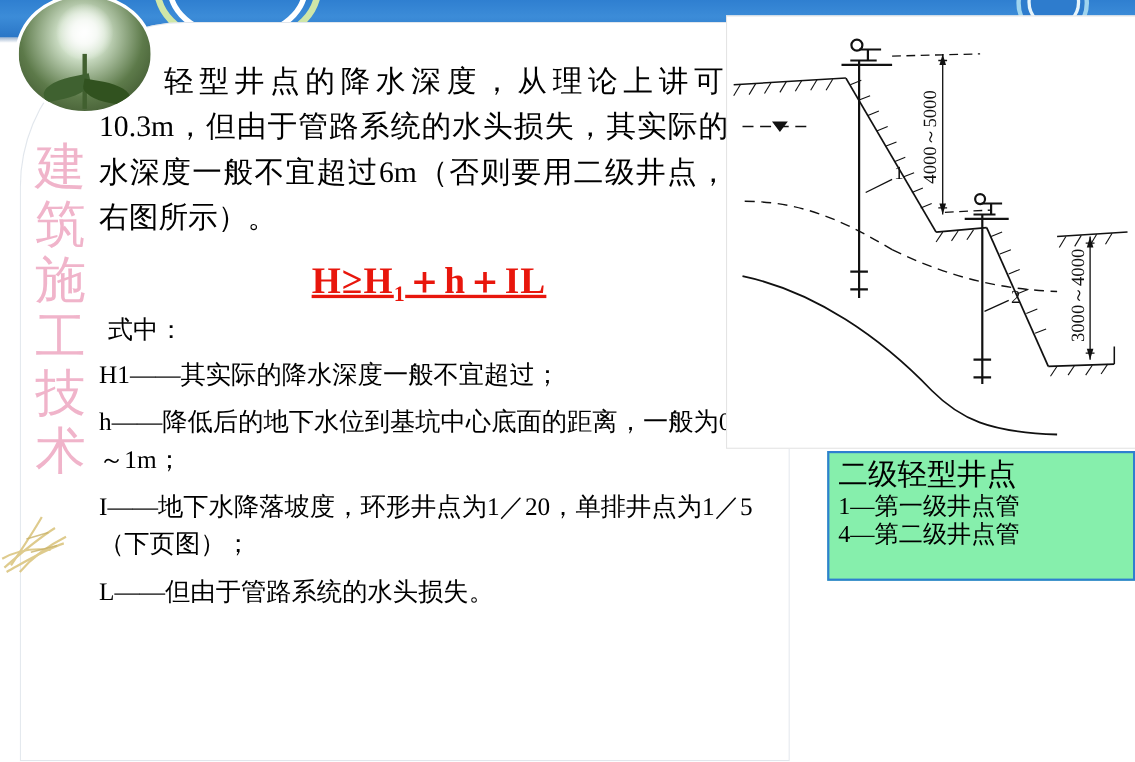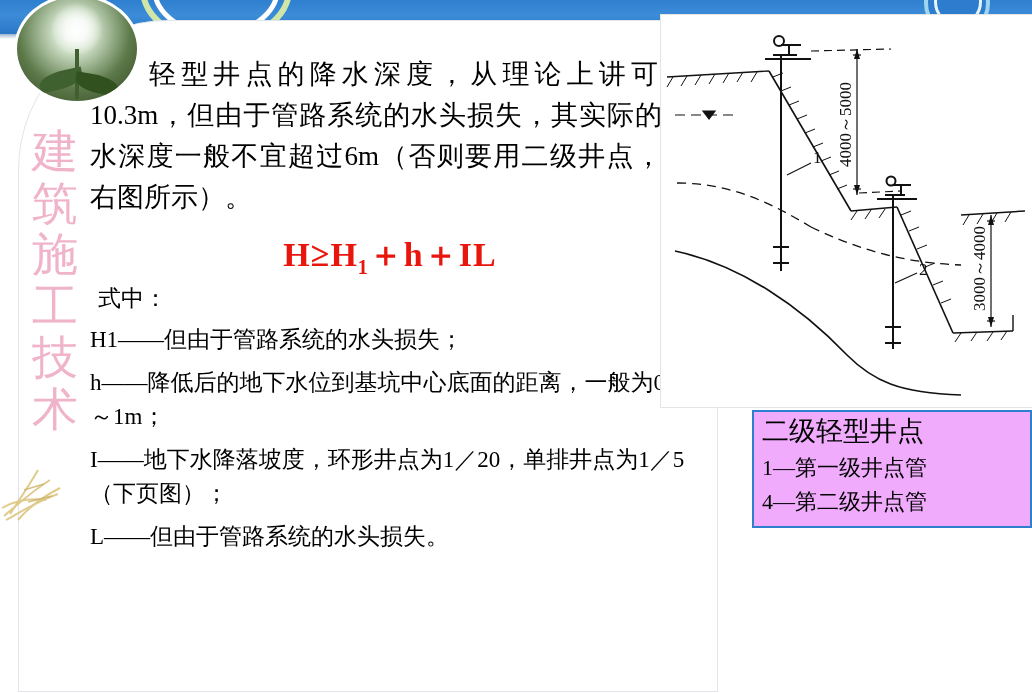--- a/index.html
+++ b/index.html
@@ -90,47 +90,48 @@
   }
   .para{
     font-size:27px;line-height:1.52;color:#000;margin-top:10px;
     text-align:justify;
   }
   .para .indent{display:inline-block;width:54px;}
   .formula{
     color:#e8160c;font-size:34px;font-weight:bold;text-align:center;
     margin:14px 0 4px 0;letter-spacing:1px;
     font-family:"Liberation Serif","DejaVu Serif",serif;
+    text-decoration:underline;
   }
   .formula sub{font-size:20px;}
   .shizhong{font-size:23px;margin:2px 0 4px 8px;}
   .deflist{margin-top:4px;}
   .def{
     font-size:23px;line-height:1.48;color:#000;margin-top:9px;
   }
 
   
   .figure-box{
     position:absolute;left:660px;top:14px;width:372px;height:392px;
     background:#ffffff;border:1px solid #e4e4e4;
     overflow:hidden;
   }
   .figure-box svg{display:block;}
 
   
   .caption-box{
     position:absolute;left:752px;top:410px;width:280px;height:118px;
-    background:#f0abfc;border:2px solid #2f7fd0;
+    background:#86efac;border:2px solid #2f7fd0;
     padding:4px 8px;box-sizing:border-box;
   }
   .caption-title{
     font-size:27px;color:#000;line-height:1.15;
   }
   .caption-line{
-    font-size:22px;color:#000;line-height:1.2;margin-top:8px;
+    font-size:22px;color:#000;line-height:1.2;margin-top:0;
   }
 </style>
 </head>
 <body>
 
 <div class="top-band">
   <div class="band-arc"></div>
   <div class="band-arc2"></div>
   <div class="band-circle-right"></div>
   <div class="band-circle-right2"></div>
@@ -175,21 +176,21 @@
     <span class="indent"></span><span>轻型井点的降水深度，从理论上讲可达10.3m，但由于管路系统的水头损失，其实际的降水深度一般不宜超过6m（否则要用二级井点，如右图所示）。</span>
   </div>
 
   <div class="formula">
     <span>H≥H</span><sub>1</sub><span>＋h＋IL</span>
   </div>
 
   <div class="shizhong">式中：</div>
 
   <div class="deflist">
-    <div class="def">H1——但由于管路系统的水头损失；</div>
+    <div class="def">H1——其实际的降水深度一般不宜超过；</div>
     <div class="def">h——降低后的地下水位到基坑中心底面的距离，一般为0.5～1m；</div>
     <div class="def">I——地下水降落坡度，环形井点为1／20，单排井点为1／5（下页图）；</div>
     <div class="def">L——但由于管路系统的水头损失。</div>
   </div>
 </div>
 
 <div class="figure-box">
   <svg width="372" height="392" viewBox="0 0 372 392">
 
     <g stroke="#111" stroke-width="1.4" fill="none">

